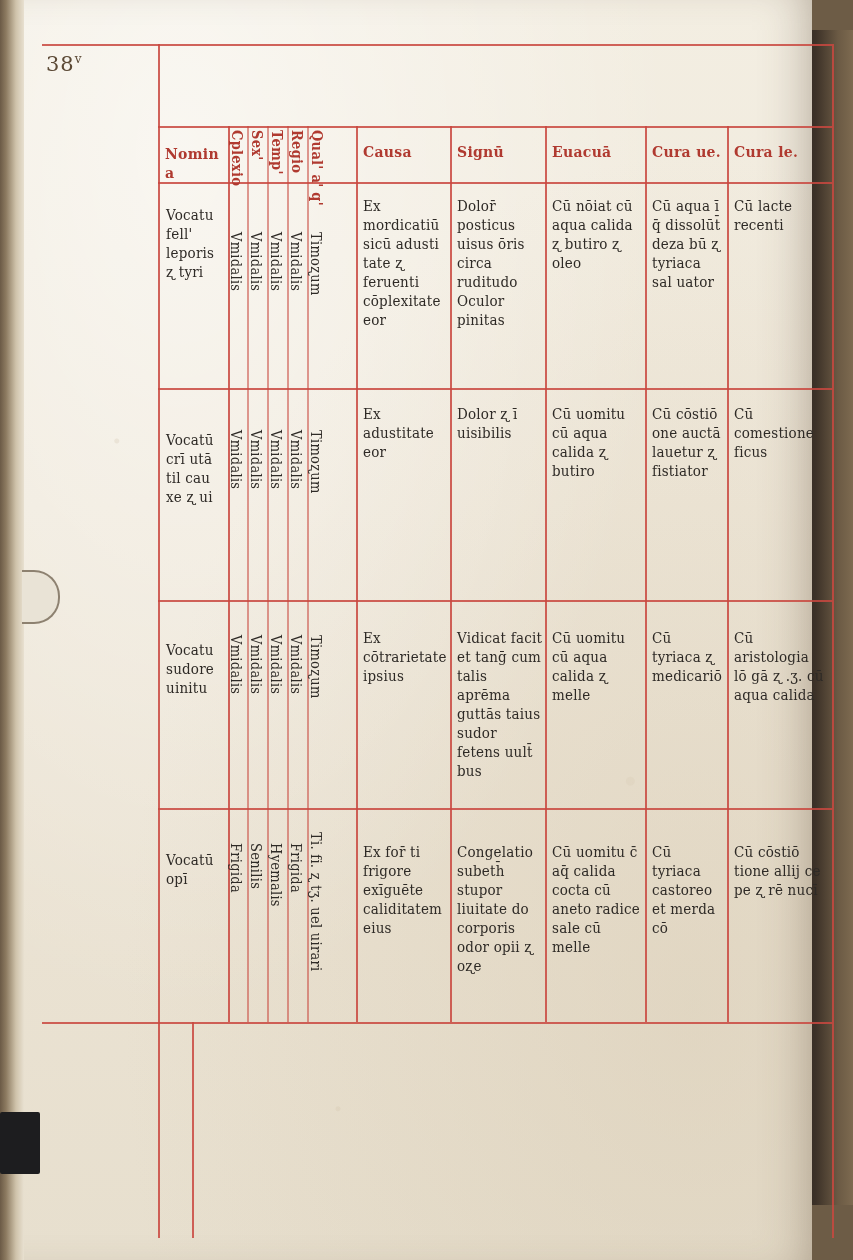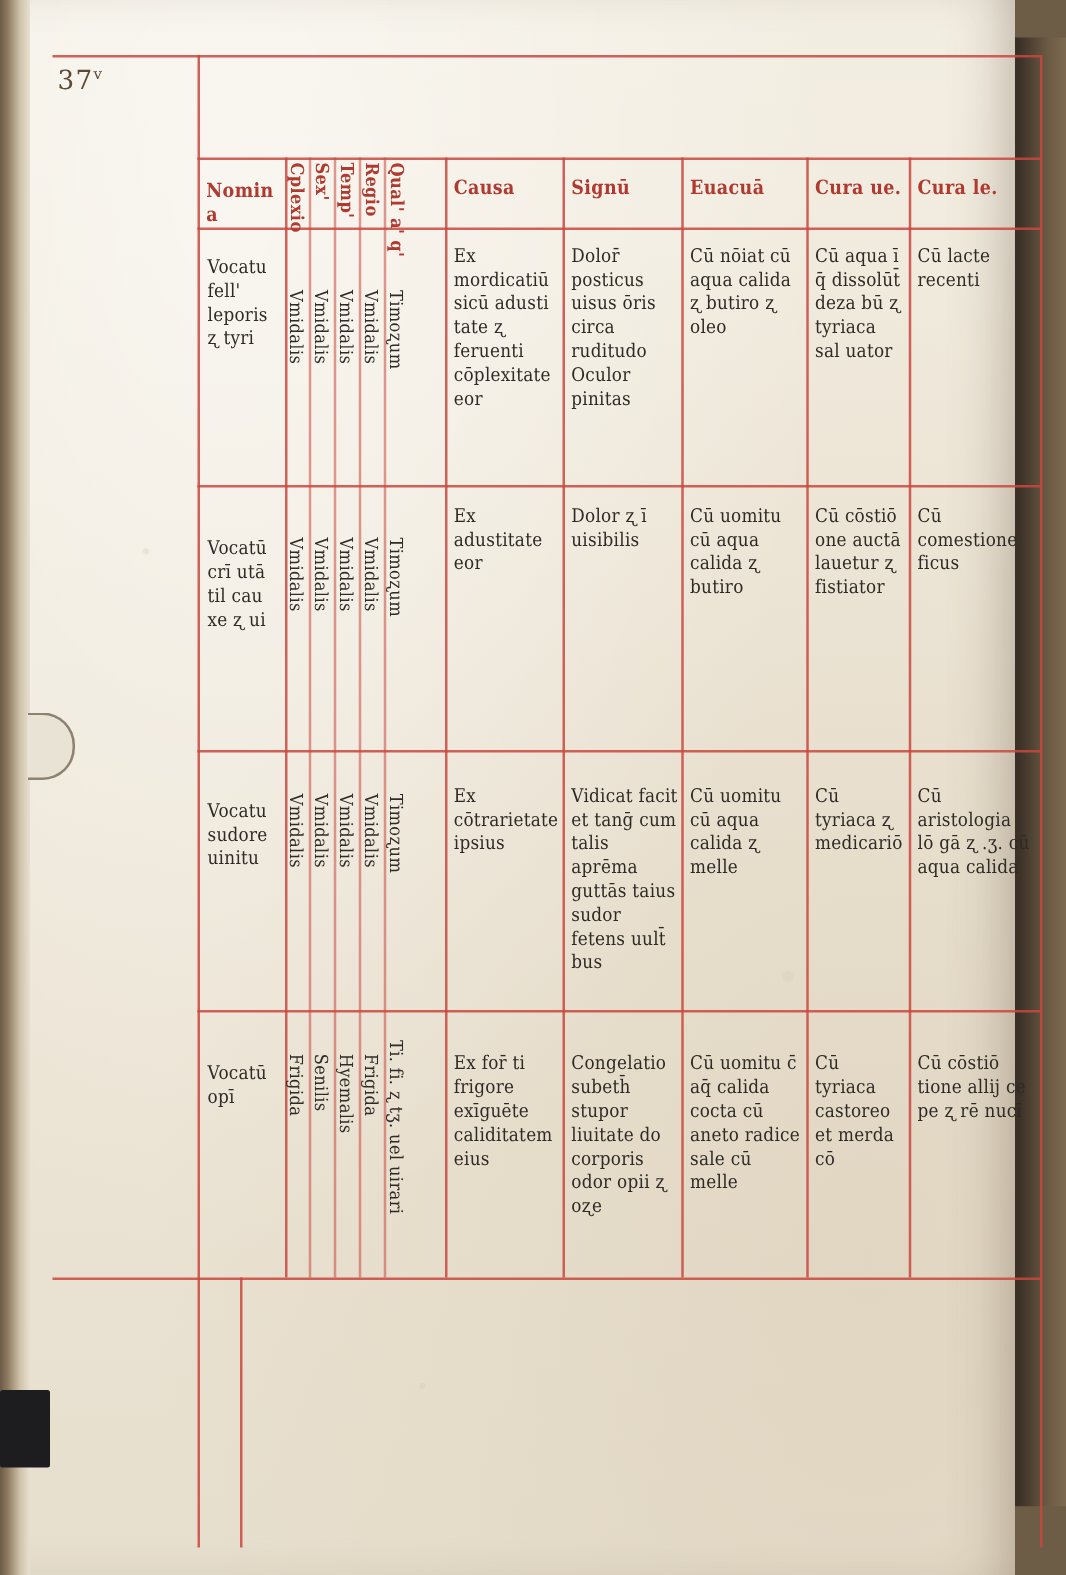--- a/index.html
+++ b/index.html
@@ -168,21 +168,21 @@
   <div id="gutter-top"></div>
   <div id="gutter-bot"></div>
 
   <div id="leaf"></div>
   <div id="leftedge"></div>
 
   <div id="clamp-mid" class="clamp"></div>
   <div id="clamp-bot" class="clamp"></div>
 
   <div id="folio">
-    <span>37</span><sup>v</sup>
+    <span>38</span><sup>v</sup>
   </div>
 
   <div class="rule h" style="left:42px; top:44px; width:790px;"></div>
   <div class="rule h" style="left:42px; top:1022px; width:790px;"></div>
   <div class="rule v" style="left:158px; top:44px; height:1194px;"></div>
   <div class="rule v" style="left:192px; top:1022px; height:216px;"></div>
 
   <div class="rule h" style="left:158px; top:126px; width:674px;"></div>
   <div class="rule h" style="left:158px; top:182px; width:674px;"></div>
   <div class="rule h" style="left:158px; top:388px; width:674px;"></div>

